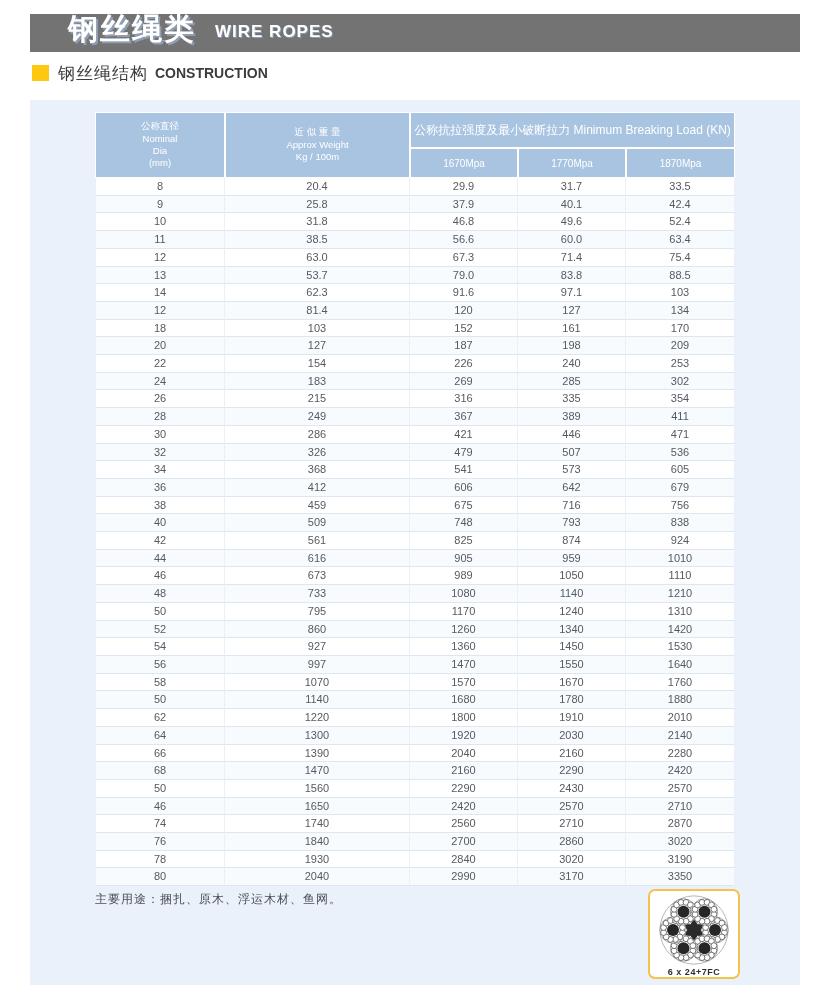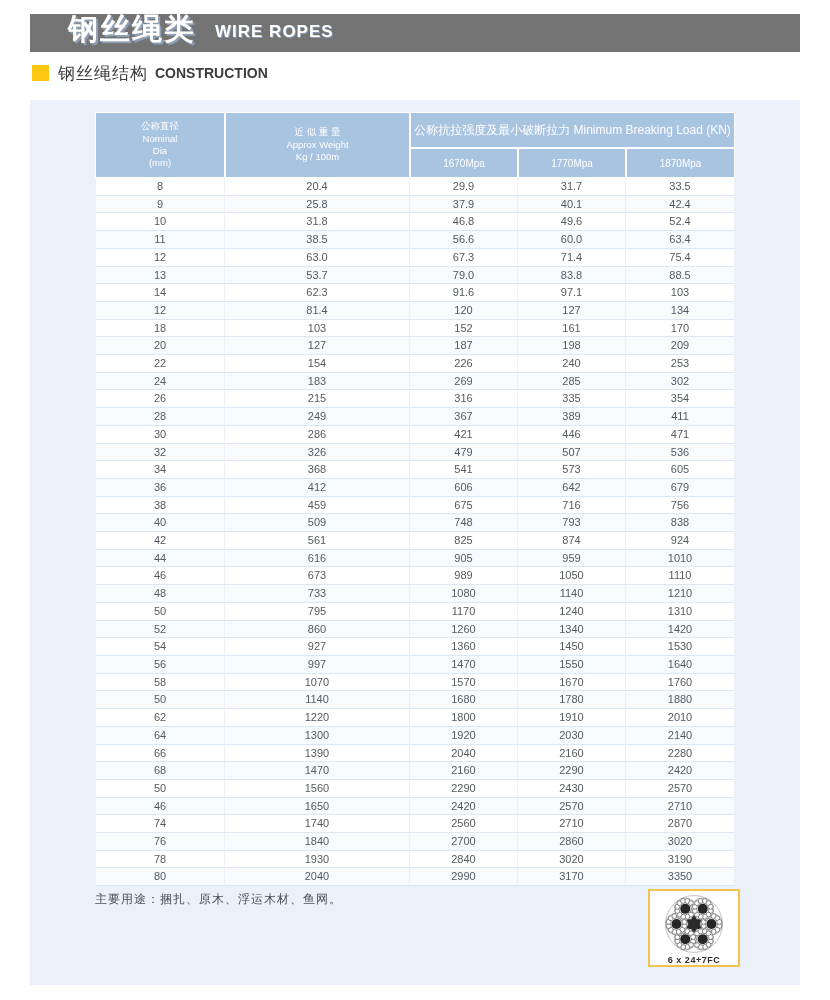--- a/index.html
+++ b/index.html
@@ -55,22 +55,22 @@
     border-bottom:1px solid #dde7f1;border-right:1px solid #eaf0f7;
   }
   table.spec tbody td:first-child{border-left:1px solid #eaf0f7;}
   table.spec tbody tr:nth-child(even) td{background:#f8fbfe;}
   
   .usage{
     position:absolute;left:95px;top:891px;font-size:12px;color:#4a4f55;letter-spacing:1px;
   }
   
   .rope-box{
-    position:absolute;left:648px;top:889px;width:92px;height:78px;
-    background:#ffffff;border:2px solid #f2c44d;border-radius:0;
+    position:absolute;left:648px;top:889px;width:92px;height:90px;
+    background:#ffffff;border:2px solid #f2c44d;border-radius:7px;
     box-sizing:border-box;display:flex;flex-direction:column;align-items:center;
     justify-content:flex-start;padding-top:3px;
   }
   .rope-box svg{display:block;}
   .rope-label{font-size:9px;font-weight:bold;color:#2e2e2e;margin-top:1px;letter-spacing:0.5px;}
 </style>
 </head>
 <body>
 
 <div class="banner">

